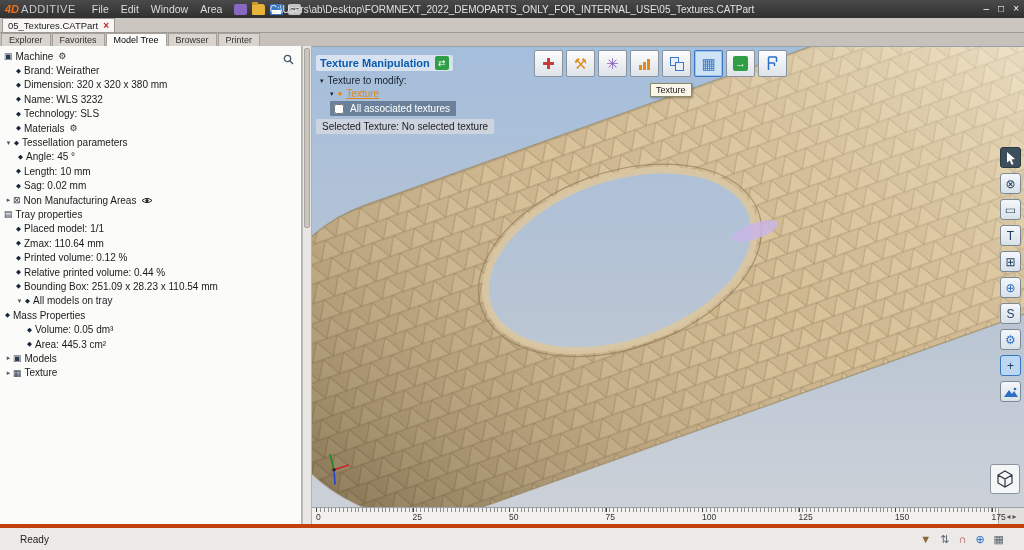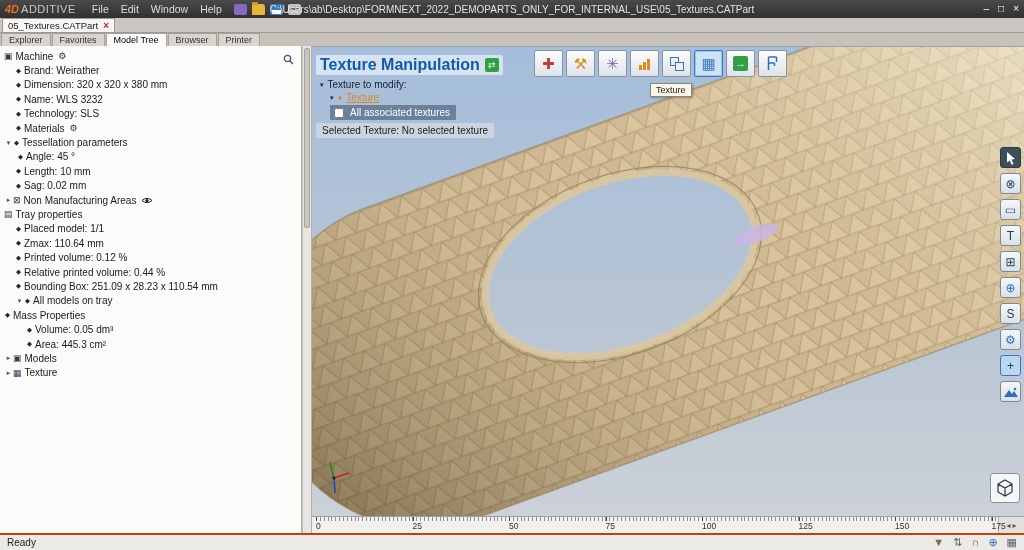--- a/index.html
+++ b/index.html
@@ -50,21 +50,21 @@
   .vscroll{width:10px;background:#e8e6e2;border-left:1px solid #c2beb8;border-right:1px solid #b5b1aa;position:relative}
   .vthumb{position:absolute;left:1px;right:1px;top:2px;height:180px;background:#c9c6c0;border:1px solid #a8a49d;border-radius:2px}
 
   
   .viewport{flex:1;position:relative;overflow:hidden;border-top:1px solid #98a2ac}
   .scene{position:absolute;left:0;top:0;right:0;bottom:17px;width:100%;height:calc(100% - 17px)}
 
   
   .texpanel{position:absolute;left:4px;top:8px;font-size:10px;z-index:5}
   .texpanel .title-row{display:flex;align-items:center;gap:5px;background:rgba(242,246,250,.65);padding:1px 4px;border-radius:2px;width:max-content}
-  .texpanel .title{color:var(--title-blue,#0b5cad);font-weight:bold;font-size:16px}
+  .texpanel .title{color:var(--title-blue,#0b5cad);font-weight:bold;font-size:11px}
   .swapico{width:14px;height:14px;background:#2f9e44;border-radius:2px;color:#fff;font-size:9px;line-height:14px;text-align:center;display:inline-block;cursor:pointer}
   .texrow{display:flex;align-items:center;gap:4px;margin-top:3px;width:max-content;padding:1px 4px}
   .texrow .small-chev{font-size:7px;color:#223}
   .modify-label{color:#15202e}
   .orange-dot{color:var(--texture-link-orange,#e0861a);font-size:8px}
   .texlink{color:var(--texture-link-orange,#e0861a);text-decoration:underline;cursor:pointer}
   .assoc-row{background:rgba(96,117,143,.85);color:#fff;border-radius:1px;margin-left:14px;padding:2px 6px 2px 4px}
   .assoc-row input{width:10px;height:10px;margin-right:2px}
   .selected-row{background:rgba(210,215,223,.85);color:#222;border-radius:1px;padding:2px 6px}
 
@@ -96,42 +96,42 @@
 
   
   .ruler{position:absolute;left:0;right:0;bottom:0;height:17px;background:#f2f1ef;border-top:1px solid #9aa2aa}
   .tickstrip{position:absolute;left:4px;right:28px;top:0;height:4px;background:repeating-linear-gradient(90deg,#8f8f8f 0,#8f8f8f 1px,transparent 1px,transparent 3.86px)}
   .rlabel{position:absolute;top:4px;font-size:8.5px;color:#333}
   .rlabel::before{content:"";position:absolute;left:0;top:-4px;width:1px;height:4px;background:#444}
   .ruler-corner{position:absolute;right:0;top:0;bottom:0;width:26px;background:#e3e1de;border-left:1px solid #b0aca6;display:flex;align-items:center;justify-content:center;gap:2px;font-size:8px;color:#555}
   .ruler-corner span{cursor:pointer}
 
   
-  .statusbar{height:17px;background:#eceae7;border-top:2px solid #c2410c;display:flex;align-items:center;font-size:10px;color:#222;padding:0 7px;flex:0 0 auto}
+  .statusbar{height:26px;background:#eceae7;border-top:4px solid #c2410c;display:flex;align-items:center;font-size:10px;color:#222;padding:0 20px;flex:0 0 auto}
   .status-icons{margin-left:auto;display:flex;gap:9px;align-items:center;font-size:11px;color:#5a6570}
   .status-icons .si{cursor:pointer;line-height:1}
   .si-filter-icon{color:#8a6a3a}
   .si-magnet-icon{color:#b04040;font-weight:bold}
   .si-target-icon{color:var(--accent-blue,#2b6fc4)}
 </style>
 </head>
 <body>
 
 <div id="app">
 
   <div class="titlebar">
     <div class="logo">
       <span class="l4d">4D</span>
       <span class="ladd">ADDITIVE</span>
     </div>
     <div class="menus" style="display:flex">
         <div class="menu-item">File</div>
         <div class="menu-item">Edit</div>
         <div class="menu-item">Window</div>
-        <div class="menu-item">Help</div>
+        <div class="menu-item">Area</div>
       </div>
     <div class="tb-icons">
         <span class="ti ti-plugin-icon"></span>
         <span class="ti ti-open-folder-icon"></span>
         <span class="ti ti-save-icon"></span>
         <span class="ti ti-print-icon"></span>
       </div>
     <div class="path">C:\Users\ab\Desktop\FORMNEXT_2022_DEMOPARTS_ONLY_FOR_INTERNAL_USE\05_Textures.CATPart</div>
     <div class="win-controls">
         <span class="wbtn">–</span>

